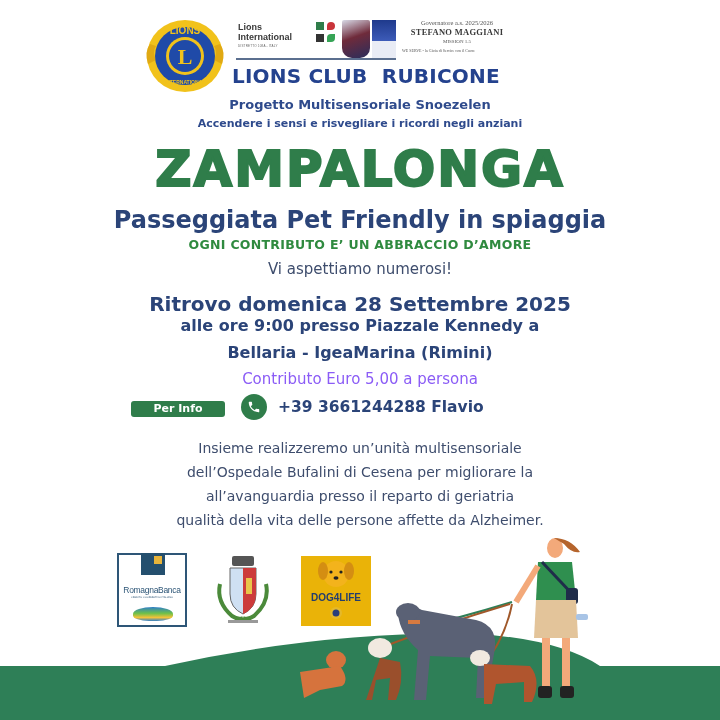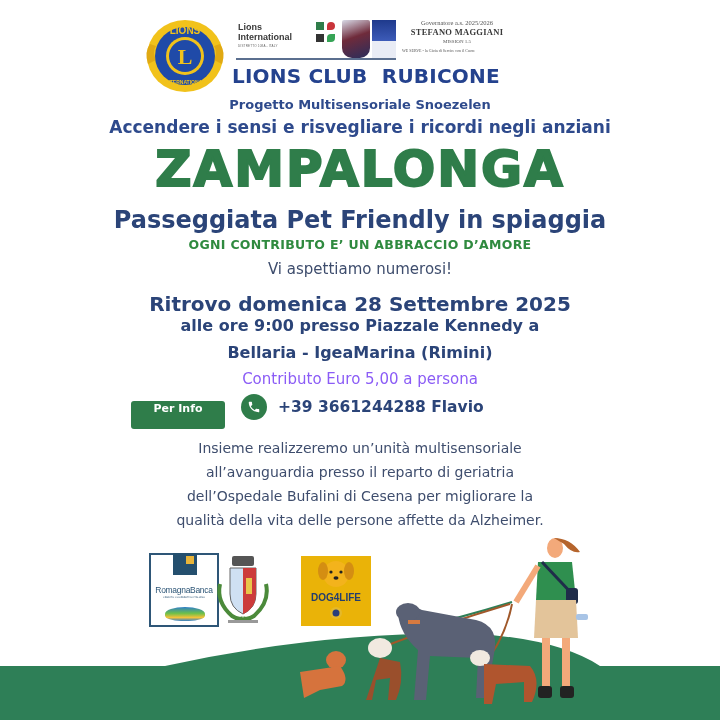--- a/index.html
+++ b/index.html
@@ -20,40 +20,40 @@
   .badge2 { left: 372px; top: 20px; width: 24px; height: 38px; background: linear-gradient(180deg,#1f3a8c 0%,#3d5bb8 55%,#e9ecf5 56%,#e9ecf5 100%); }
   .header-rule { left: 236px; top: 58px; width: 160px; height: 2px; background: #5b6f8f; }
   .gov-block { left: 402px; top: 19px; width: 110px; text-align: center; font-family: "Liberation Serif", serif; }
   .gov-line1 { font-size: 6.5px; color: #555; }
   .gov-line2 { font-size: 8.5px; font-weight: bold; color: #3a3a3a; letter-spacing: 0.3px; margin-top: 1px; }
   .gov-line3 { font-size: 5px; color: #555; margin-top: 2px; }
   .gov-line4 { font-size: 4px; color: #555; margin-top: 4px; text-align: left; }
 
   .club-name { top: 64px; left: 232px; width: 280px; text-align: left; font-family: "DejaVu Sans", sans-serif; font-weight: bold; font-size: 20px; color: #24428e; letter-spacing: 0.2px; }
   .project { top: 97px; font-weight: bold; font-size: 13px; color: #2e4a8c; }
-  .tagline { top: 117px; font-weight: bold; font-size: 17px; color: #2e4a8c; }
+  .tagline { top: 117px; font-weight: bold; font-size: 11px; color: #2e4a8c; }
 
   .zampa { top: 140px; font-family: "DejaVu Sans", sans-serif; font-weight: bold; font-size: 50px; letter-spacing: 2px; color: #2f7d4a; -webkit-text-stroke: 2px #2f7d4a; line-height: 58px; }
 
   .walk { top: 206px; font-weight: bold; font-size: 24px; color: #2b4478; }
   .motto { top: 237px; font-weight: bold; font-size: 12.5px; color: #2f8a3f; letter-spacing: 0.3px; }
   .welcome { top: 260px; font-size: 15px; color: #3e4d6d; }
   .date { top: 292px; font-weight: bold; font-size: 20px; color: #2b4478; }
   .time { top: 316px; font-weight: bold; font-size: 16px; color: #2b4478; }
   .place { top: 343px; font-weight: bold; font-size: 16px; color: #2b4478; }
   .fee { top: 370px; font-size: 15px; color: #8b5cf6; }
 
-  .info-btn { left: 131px; top: 401px; width: 94px; height: 28px; background: #2f7d4a; border-radius: 3px; color: #fff; font-size: 11px; font-weight: bold; text-align: center; line-height: 16px; }
+  .info-btn { left: 131px; top: 401px; width: 94px; height: 16px; background: #2f7d4a; border-radius: 3px; color: #fff; font-size: 11px; font-weight: bold; text-align: center; line-height: 16px; }
   .phone-icon { left: 241px; top: 394px; width: 26px; height: 26px; border-radius: 50%; background: #2f7d4a; display: flex; align-items: center; justify-content: center; }
   .phone-text { left: 278px; top: 398px; font-weight: bold; font-size: 15.5px; color: #2b4478; white-space: nowrap; }
 
   .desc { top: 436px; font-size: 14px; line-height: 24px; color: #3e4d6d; }
 
   
-  .rb-logo { left: 117px; top: 553px; width: 70px; height: 74px; border: 2px solid #2e5677; background: #fff; margin-left: 32px; }
+  .rb-logo { left: 117px; top: 553px; width: 70px; height: 74px; border: 2px solid #2e5677; background: #fff; }
   .rb-square { position: absolute; left: 22px; top: -2px; width: 24px; height: 22px; background: #244f6e; }
   .rb-square::after { content: ""; position: absolute; right: 3px; top: 3px; width: 8px; height: 8px; background: #e8b43a; }
   .rb-name { position: absolute; left: 0; top: 30px; width: 66px; text-align: center; font-family: "Liberation Sans", sans-serif; font-size: 8.5px; color: #2e5677; letter-spacing: -0.3px; }
   .rb-sub { position: absolute; left: 0; top: 41px; width: 66px; text-align: center; font-size: 2.5px; color: #2e5677; }
   .rb-wave { position: absolute; left: 14px; top: 52px; width: 40px; height: 14px; border-radius: 50% 50% 40% 40%; background: linear-gradient(180deg,#2f7fc8 0%,#6cc04a 45%,#f2c23a 75%,#2f7fc8 100%); }
 
   .crest { left: 212px; top: 554px; width: 62px; height: 74px; }
   .dog-logo { left: 301px; top: 556px; width: 70px; height: 70px; background: #eab308; }
   .dog-text { position: absolute; left: 0; top: 36px; width: 70px; text-align: center; font-family: "Liberation Sans", sans-serif; font-weight: bold; font-size: 10px; color: #243e6d; }
 
@@ -117,22 +117,22 @@
 <div class="abs info-btn">Per Info</div>
 <div class="abs phone-icon">
   <svg width="14" height="14" viewBox="0 0 24 24">
     <path d="M6.6 10.8c1.4 2.8 3.8 5.1 6.6 6.6l2.2-2.2c.3-.3.7-.4 1-.2 1.1.4 2.3.6 3.6.6.6 0 1 .4 1 1V20c0 .6-.4 1-1 1C10.6 21 3 13.4 3 4c0-.6.4-1 1-1h3.5c.6 0 1 .4 1 1 0 1.3.2 2.5.6 3.6.1.3 0 .7-.2 1L6.6 10.8z" fill="#ffffff"></path>
   </svg>
 </div>
 <div class="abs phone-text">+39 3661244288 Flavio</div>
 
 <div class="center-text desc">
   <div>Insieme realizzeremo un’unità multisensoriale</div>
+  <div>dell’Ospedale Bufalini di Cesena per migliorare la</div>
   <div>all’avanguardia presso il reparto di geriatria</div>
-  <div>dell’Ospedale Bufalini di Cesena per migliorare la</div>
   <div>qualità della vita delle persone affette da Alzheimer.</div>
 </div>
 
 <svg class="abs ground" width="720" height="120" viewBox="0 0 720 120">
   <path d="M0 66 L165 66 Q330 30 480 34 Q560 40 600 66 L720 66 L720 120 L0 120 Z" fill="#2e7f57"></path>
 </svg>
 
 <div class="abs rb-logo">
   <div class="rb-square"></div>
   <div class="rb-name">RomagnaBanca</div>

